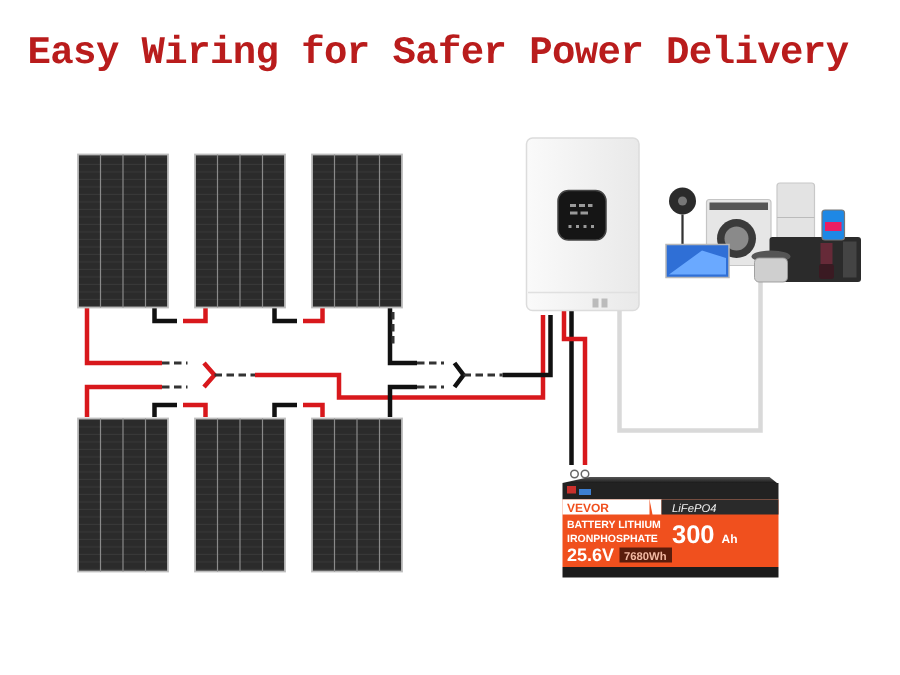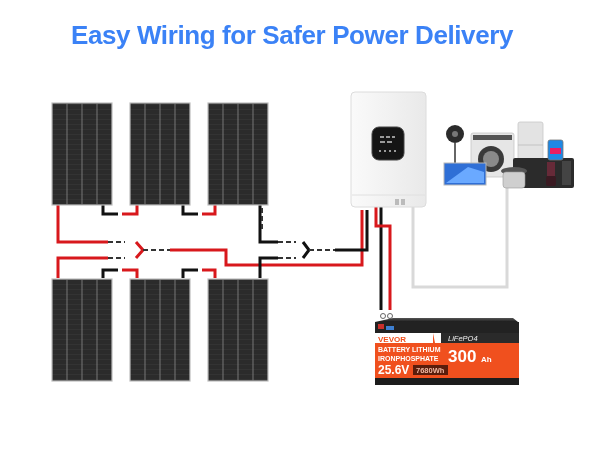--- a/index.html
+++ b/index.html
@@ -1,20 +1,20 @@
 <!DOCTYPE html>
 <html><head>
   <meta charset="utf-8">
   <style>
     html, body { margin: 0; padding: 0; background: #ffffff; }
     body { width: 600px; height: 450px; position: relative; overflow: hidden; font-family: "Liberation Sans", sans-serif; }
     .title {
       position: absolute; left: 0; top: 20px; width: 584px; text-align: center;
-      font-family: Liberation Sans, sans-serif; font-weight: 700; font-size: 26px;
-      color: #3b82f6; letter-spacing: -0.4px;
+      font-family: Liberation Mono, monospace; font-weight: 700; font-size: 26px;
+      color: #b91c1c; letter-spacing: -0.4px;
     }
     svg#diagram { position: absolute; left: 0; top: 0; }
     .batt-txt { font-family: "Liberation Sans", sans-serif; font-weight: 700; }
   </style>
 </head>
 <body>
 
 <div class="title">Easy Wiring for Safer Power Delivery</div>
 
 <svg id="diagram" width="600" height="450" viewBox="0 0 600 450">

